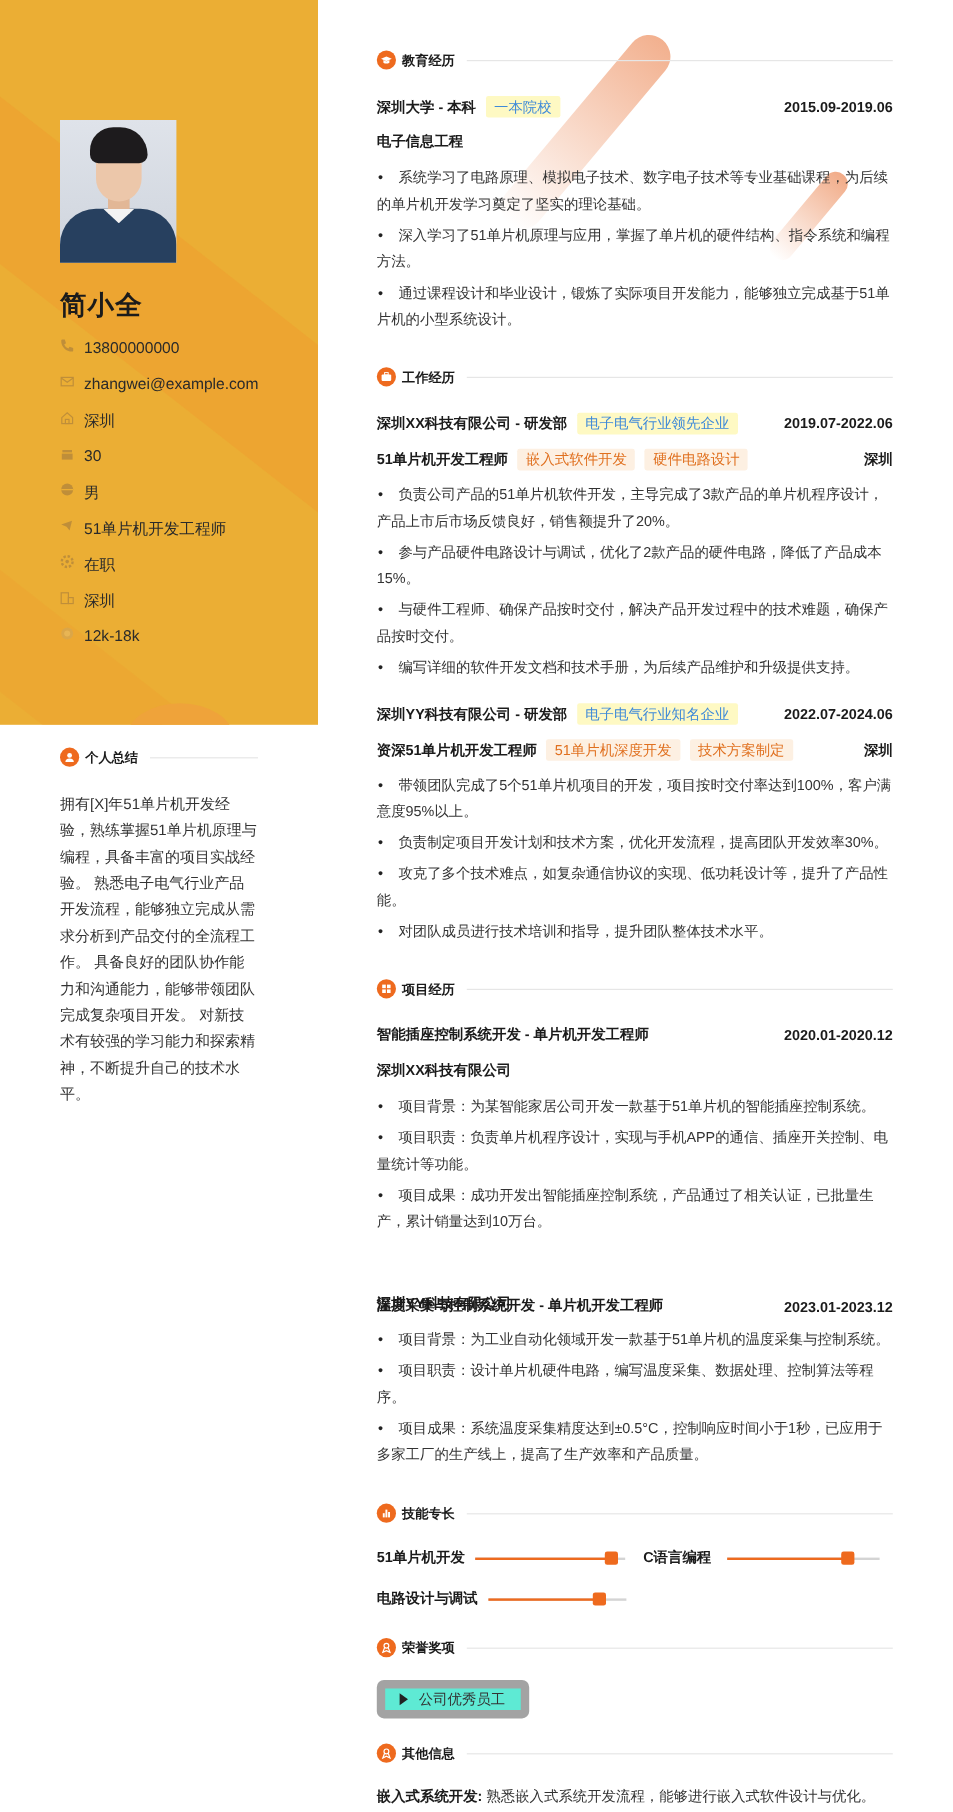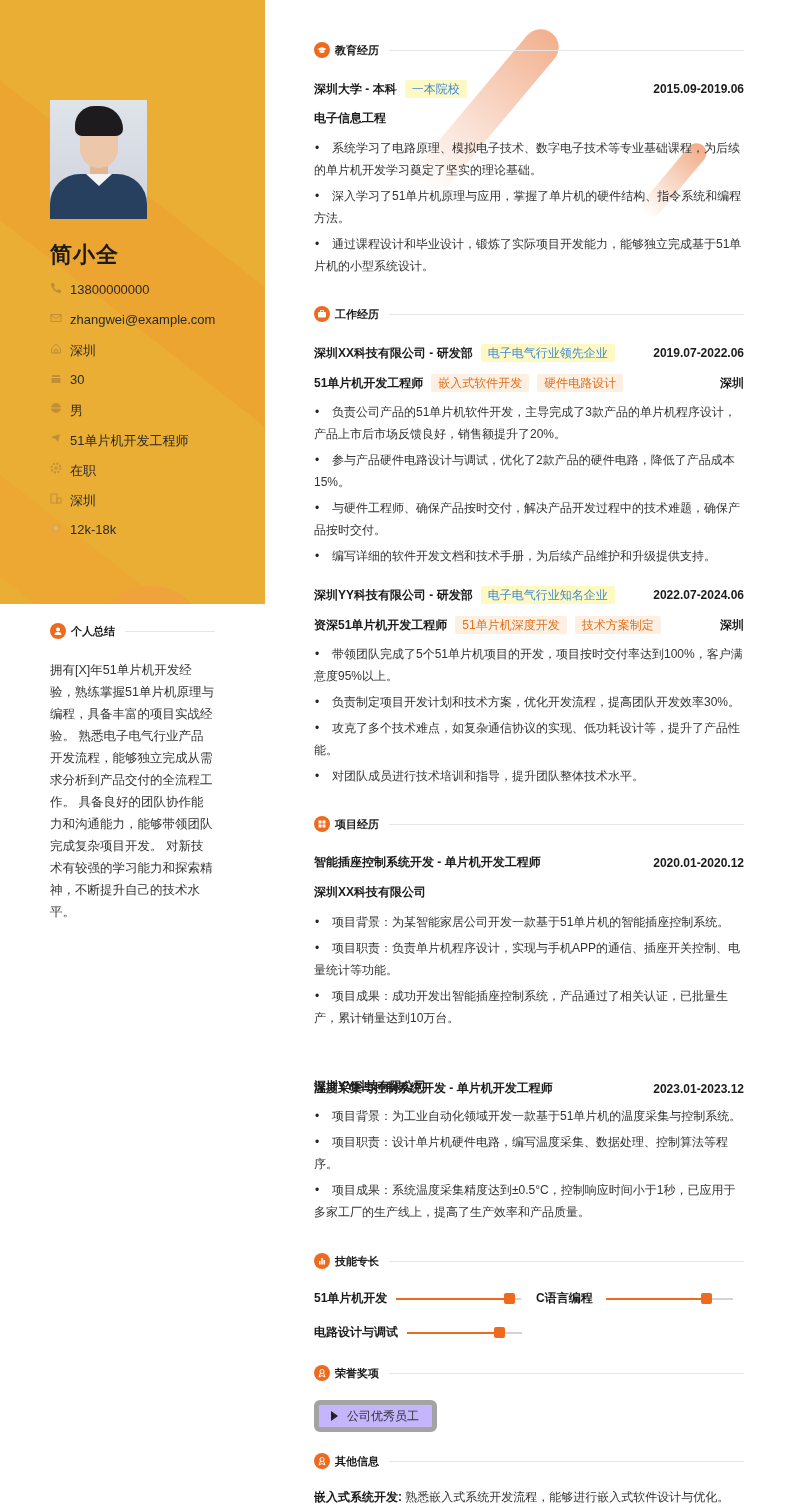--- a/index.html
+++ b/index.html
@@ -60,21 +60,21 @@
 
     .bullets { position: absolute; left: 0; width: 430px; list-style: none; }
     .bullets li { font-size: 12px; line-height: 22px; color: #333; padding-bottom: 4px; }
     .bullets li::before { content: "•"; display: inline-block; width: 17px; padding-left: 1px; color: #222; }
 
     .skill { position: absolute; display: flex; align-items: center; font-size: 12px; font-weight: 700; color: #1b1b1b; }
     .skill .track { position: relative; height: 2px; background: #d4d4d4; margin-left: 9px; }
     .skill .fill { position: absolute; left: 0; top: 0; height: 2px; background: #EE6A1E; }
     .skill .knob { position: absolute; top: -5px; width: 11px; height: 11px; background: #EE6A1E; border-radius: 2px; margin-left: -6px; }
 
-    .award-btn { position: absolute; left: 0; top: 1400px; height: 32px; padding: 0 13px 0 12px; border: 5px solid #a3a3a3; border-radius: 6px; display: flex; align-items: center; font-size: 12px; color: #333; background: #c4b5fd; }
+    .award-btn { position: absolute; left: 0; top: 1400px; height: 32px; padding: 0 13px 0 12px; border: 7px solid #a3a3a3; border-radius: 6px; display: flex; align-items: center; font-size: 12px; color: #333; background: #5eead4; }
     .award-btn .play { width: 0; height: 0; border-left: 7px solid #222; border-top: 5px solid transparent; border-bottom: 5px solid transparent; margin-right: 9px; }
 
     .other-line { position: absolute; left: 0; top: 1489px; font-size: 12px; color: #333; white-space: nowrap; }
     .other-line b { color: #1b1b1b; }
   </style>
 </head>
 <body>
 
 <div class="sidebar-top">
   <div class="stripe" style="left:60px; top:-40px; width:110px; height:560px;"></div>

